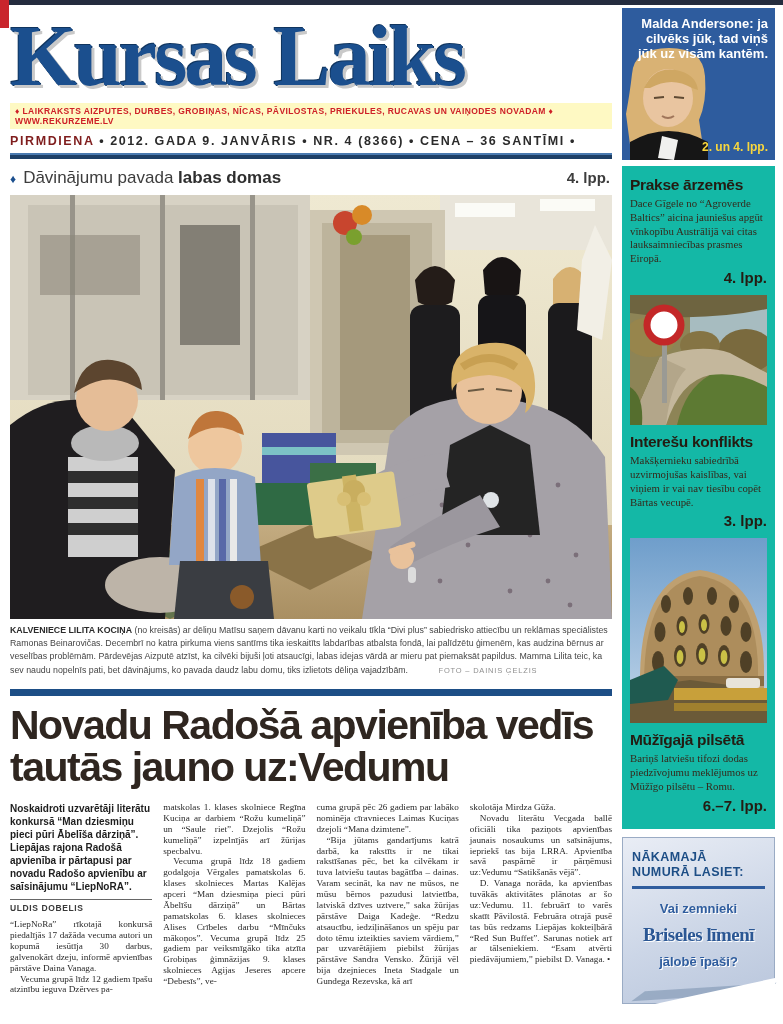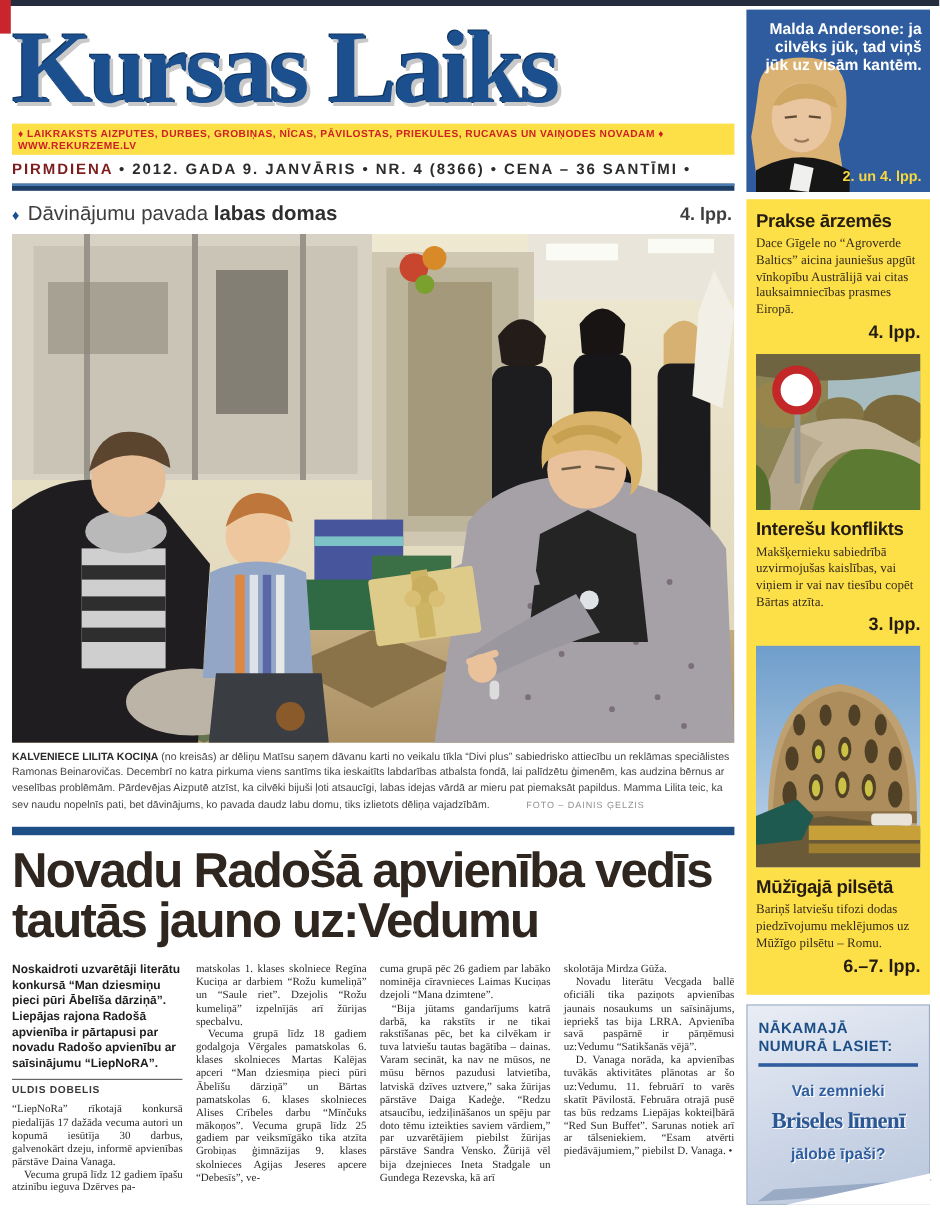--- a/index.html
+++ b/index.html
@@ -9,21 +9,21 @@
 
   .topbar { position:absolute; top:0; left:0; width:783px; height:5px; background:#242c3e; }
   .red-corner { position:absolute; top:0; left:0; width:9px; height:28px; background:#c9252c; }
 
   
   .main { position:absolute; left:10px; top:5px; width:602px; }
   .masthead-title { font-family:"Liberation Serif", serif; font-weight:bold;
       font-size:86px; line-height:1.0; color:#1b4f8e; letter-spacing:-3px;
       margin:8px 0 4px 0; white-space:nowrap;
       text-shadow:3px 3px 0 #c9c9c9, -1px -1px 0 #10355f, 1px 1px 0 #10355f; }
-  .tagline { background:#fde047; color:#ce2027; font-weight:bold; font-size:8.5px;
+  .tagline { background:#fef9c3; color:#ce2027; font-weight:bold; font-size:8.5px;
       letter-spacing:0.4px; padding:3px 5px; }
   .dateline { font-weight:bold; font-size:12.5px; letter-spacing:1.6px; color:#2b2b2b;
       padding:5px 2px 5px 0; white-space:nowrap; }
   .dateline .day { color:#7f1d1d; }
   .navy-rule { height:6px; background:#1d3f66; border-top:2px solid #4a7ab0; }
 
   .teaser { display:flex; align-items:baseline; padding:9px 2px 7px 0;
       font-size:17px; color:#3d3d3d; }
   .teaser .diamond { color:#1b4f8e; font-size:12px; margin-right:7px; }
   .teaser b { color:#2e2e2e; }
@@ -52,21 +52,21 @@
 
   
   .sidebar { position:absolute; left:622px; top:8px; width:153px; }
   .quote-box { position:relative; background:#2e5c9e; height:152px; padding:8px 7px; }
   .quote-photo { position:absolute; left:0; bottom:0; width:94px; height:114px; }
   .quote-text { position:relative; z-index:2; color:#fff; font-weight:bold;
       font-size:13px; line-height:1.16; text-align:right; }
   .quote-page { position:absolute; z-index:2; right:7px; bottom:6px; color:#f7d63e;
       font-weight:bold; font-size:12px; line-height:1.1; text-align:right; }
 
-  .yellow-col { background:#fde047; margin-top:6px; padding:9px 8px 6px; }
+  .yellow-col { background:#14b8a6; margin-top:6px; padding:9px 8px 6px; }
   .sb-title { font-size:15.5px; font-weight:bold; color:#241c12; letter-spacing:-0.3px;
       margin:1px 0 3px; }
   .sb-body { font-family:"Liberation Serif", serif; font-size:10.8px; line-height:1.28;
       color:#352a1c; }
   .sb-page { text-align:right; font-weight:bold; font-size:15px; color:#241c12;
       margin:3px 0 9px; }
   .sb-photo { display:block; width:137px; margin:2px 0 8px; }
 
   .next-box { position:relative; margin-top:8px; width:153px; min-height:162px;
       background:linear-gradient(160deg,#e9edf5 0%,#ccd6e7 55%,#b9c6dc 100%);
@@ -299,21 +299,21 @@
         <path d="M0 130 L30 62 q40 -14 70 -4 L137 78 v14 L80 80 q-30 6 -44 50 Z" fill="#c4b79c"></path>
         <path d="M0 130 h36 q4 -40 20 -56 L30 62 Z" fill="#b3a68a"></path>
         <path d="M80 80 q30 -4 57 12 v38 h-90 q8 -36 33 -50 Z" fill="#5d7a33"></path>
         <path d="M0 92 q14 8 12 38 H0 Z" fill="#556e2e"></path>
         <rect x="32" y="34" width="5" height="74" fill="#9a9a94"></rect>
         <circle cx="34" cy="30" r="17" fill="#ffffff" stroke="#c32727" stroke-width="7"></circle>
       </svg>
 
       <div>
         <div class="sb-title">Interešu konflikts</div>
-        <div class="sb-body">Makšķernieku sabiedrībā uzvirmojušas kaislības, vai viņiem ir vai nav tiesību copēt Bārtas atzīta.</div>
+        <div class="sb-body">Makšķernieku sabiedrībā uzvirmojušas kaislības, vai viņiem ir vai nav tiesību copēt Bārtas vecupē.</div>
         <div class="sb-page">3. lpp.</div>
       </div>
 
       <svg class="sb-photo" viewBox="0 0 137 185" preserveAspectRatio="none" width="137" height="185">
         <defs>
           <linearGradient id="sky" x1="0" y1="0" x2="0" y2="1">
             <stop offset="0" stop-color="#6f9ecb"></stop>
               <stop offset="1" stop-color="#c2d6ea"></stop>
           </linearGradient>
         </defs>

